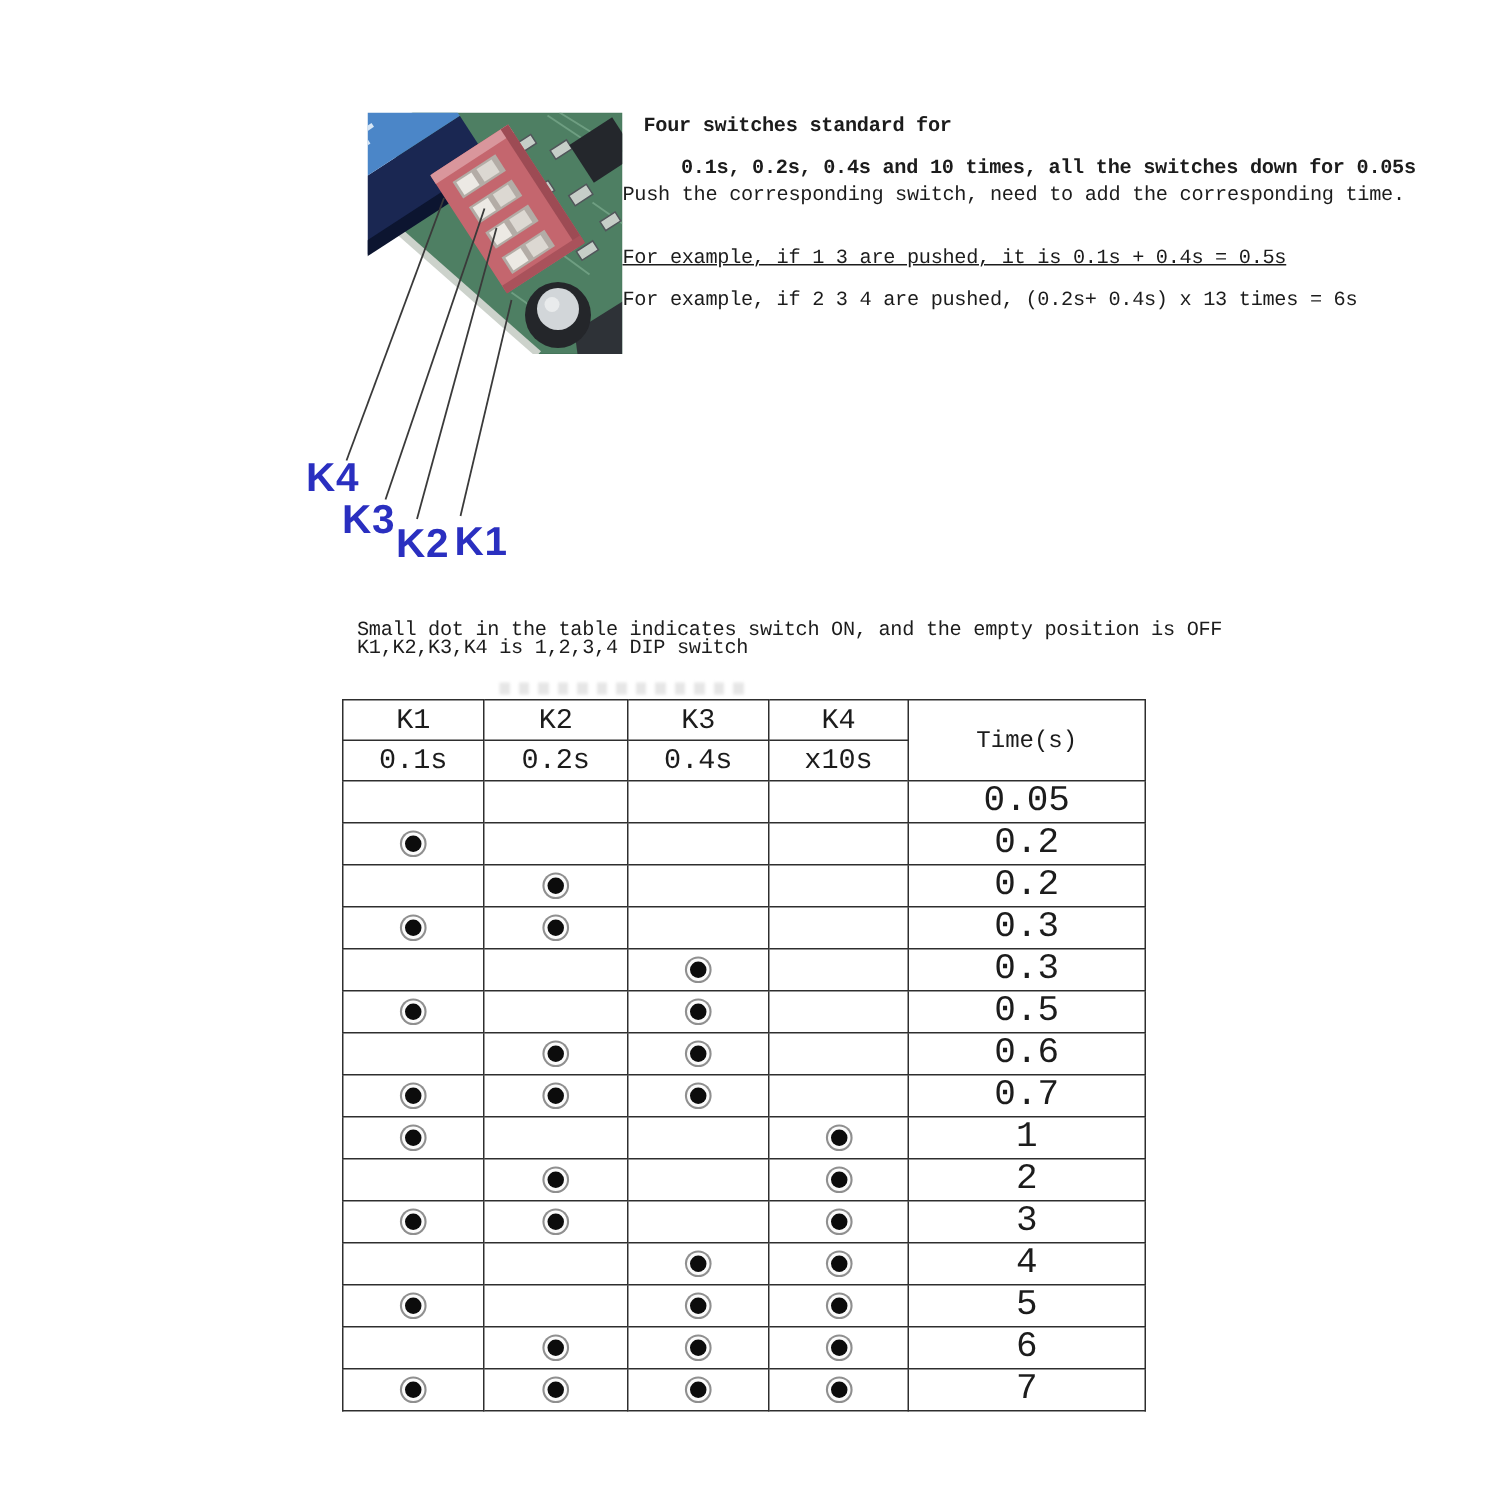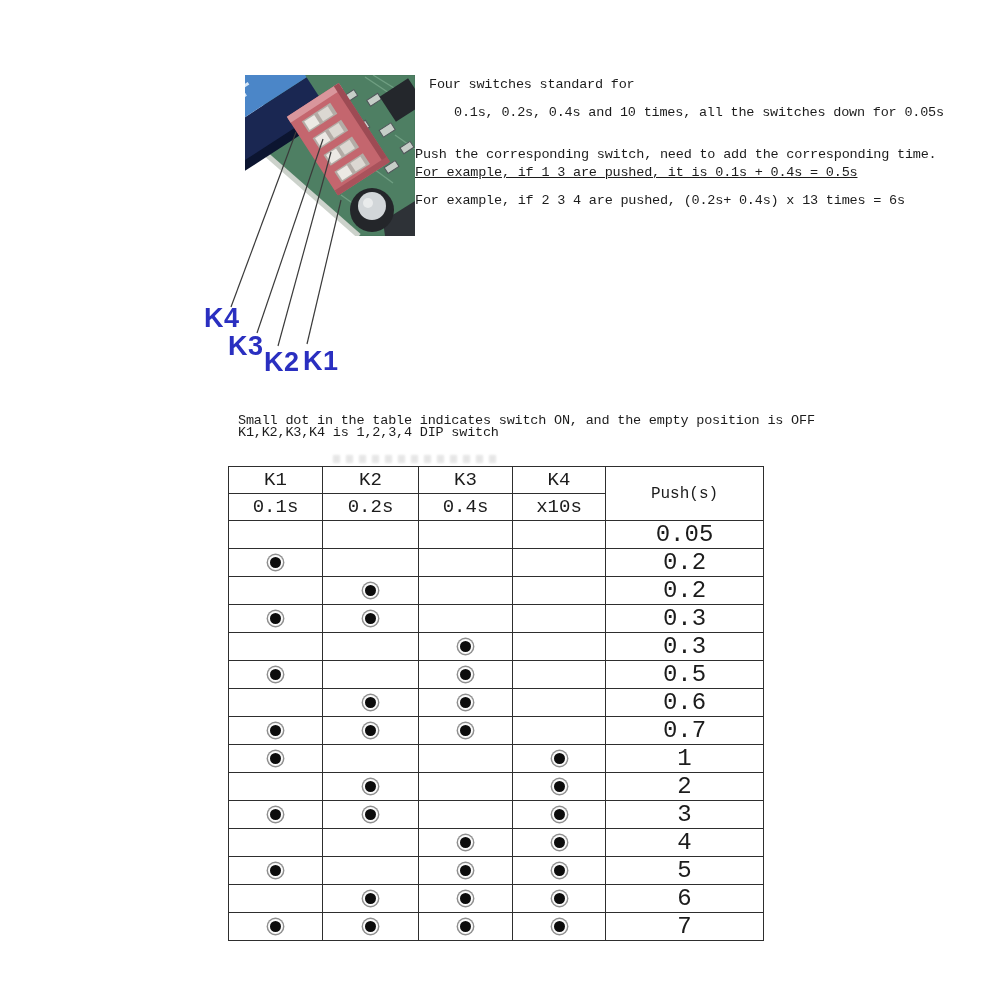--- a/index.html
+++ b/index.html
@@ -44,24 +44,24 @@
   
   .instructions {
     position: absolute;
     left: 415px; top: 77px;
     width: 560px;
     font-size: 13.5px;
     letter-spacing: -0.2px;
     white-space: nowrap;
   }
   .instructions .line { position: absolute; left: 0; }
-  .instructions .indent { padding-left: 14px; }
+  .instructions .indent { padding-left: 14px; font-weight: bold; }
   .iline0 { top: 0px; }
   .iline1 { top: 28px; margin-left: 25px; }
-  .iline2 { top: 70px; font-family: Liberation Mono, monospace; }
+  .iline2 { top: 46px; font-family: Liberation Mono, monospace; }
   .iline3 { top: 88px; text-decoration: underline; }
   .iline4 { top: 116px; }
 
   
   .notes {
     position: absolute;
     left: 238px; top: 413px;
     width: 620px;
     font-size: 13.5px;
     letter-spacing: -0.2px;
@@ -235,21 +235,21 @@
           <col style="width:94px">
           <col style="width:93px">
           <col style="width:158px">
       </colgroup>
       <thead id="dip-head">
           <tr>
             <th>K1</th>
             <th>K2</th>
             <th>K3</th>
             <th>K4</th>
-            <th rowspan="2" class="time-head">Push(s)</th>
+            <th rowspan="2" class="time-head">Time(s)</th>
           </tr>
           <tr>
             <th>0.1s</th>
             <th>0.2s</th>
             <th>0.4s</th>
             <th>x10s</th>
           </tr>
         </thead>
       <tbody id="dip-body">
           <tr>

